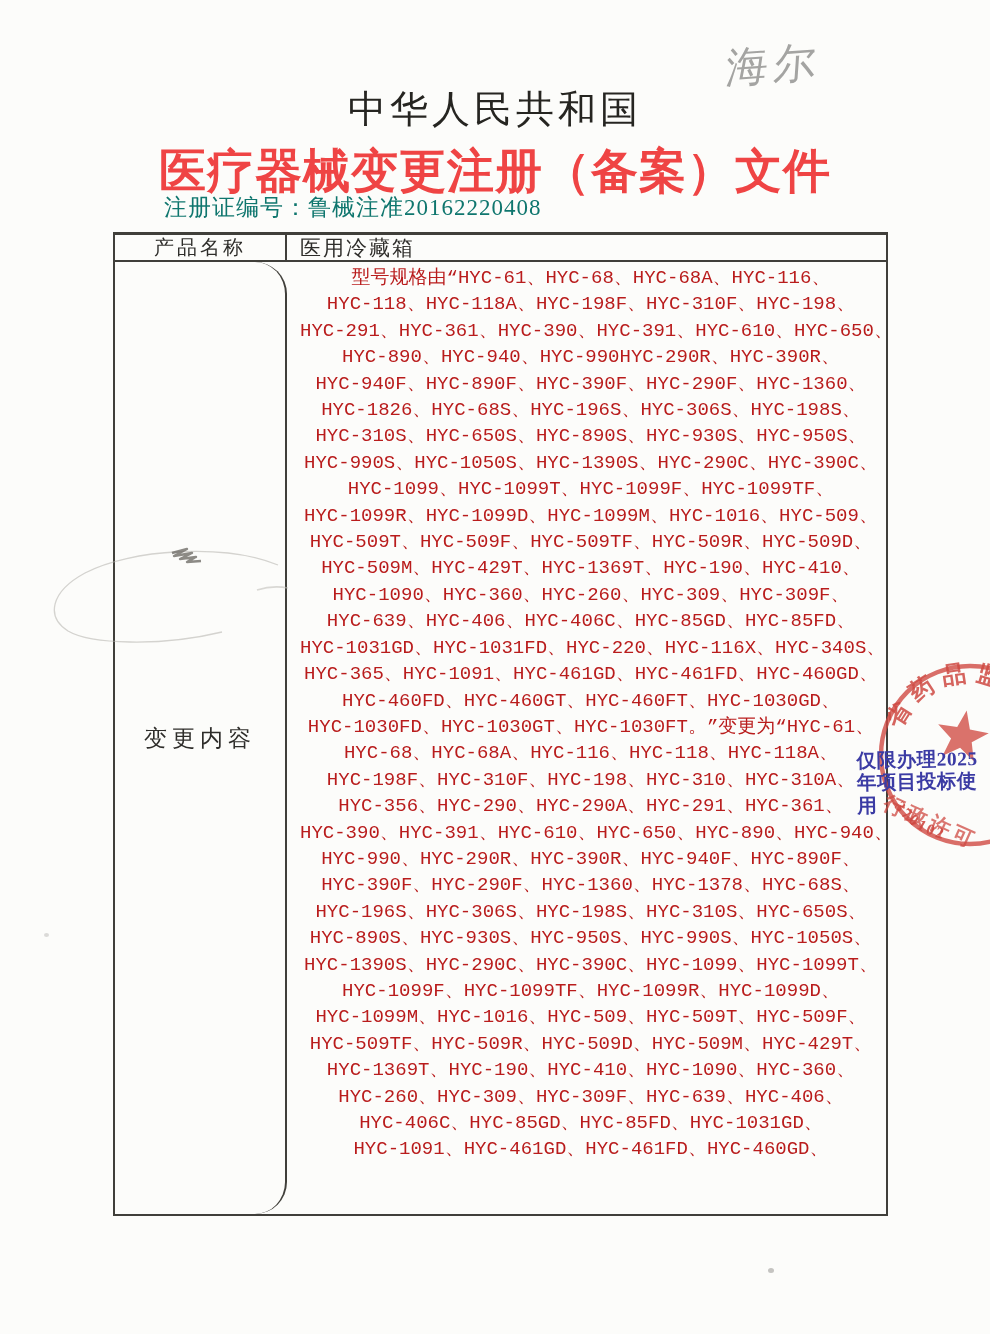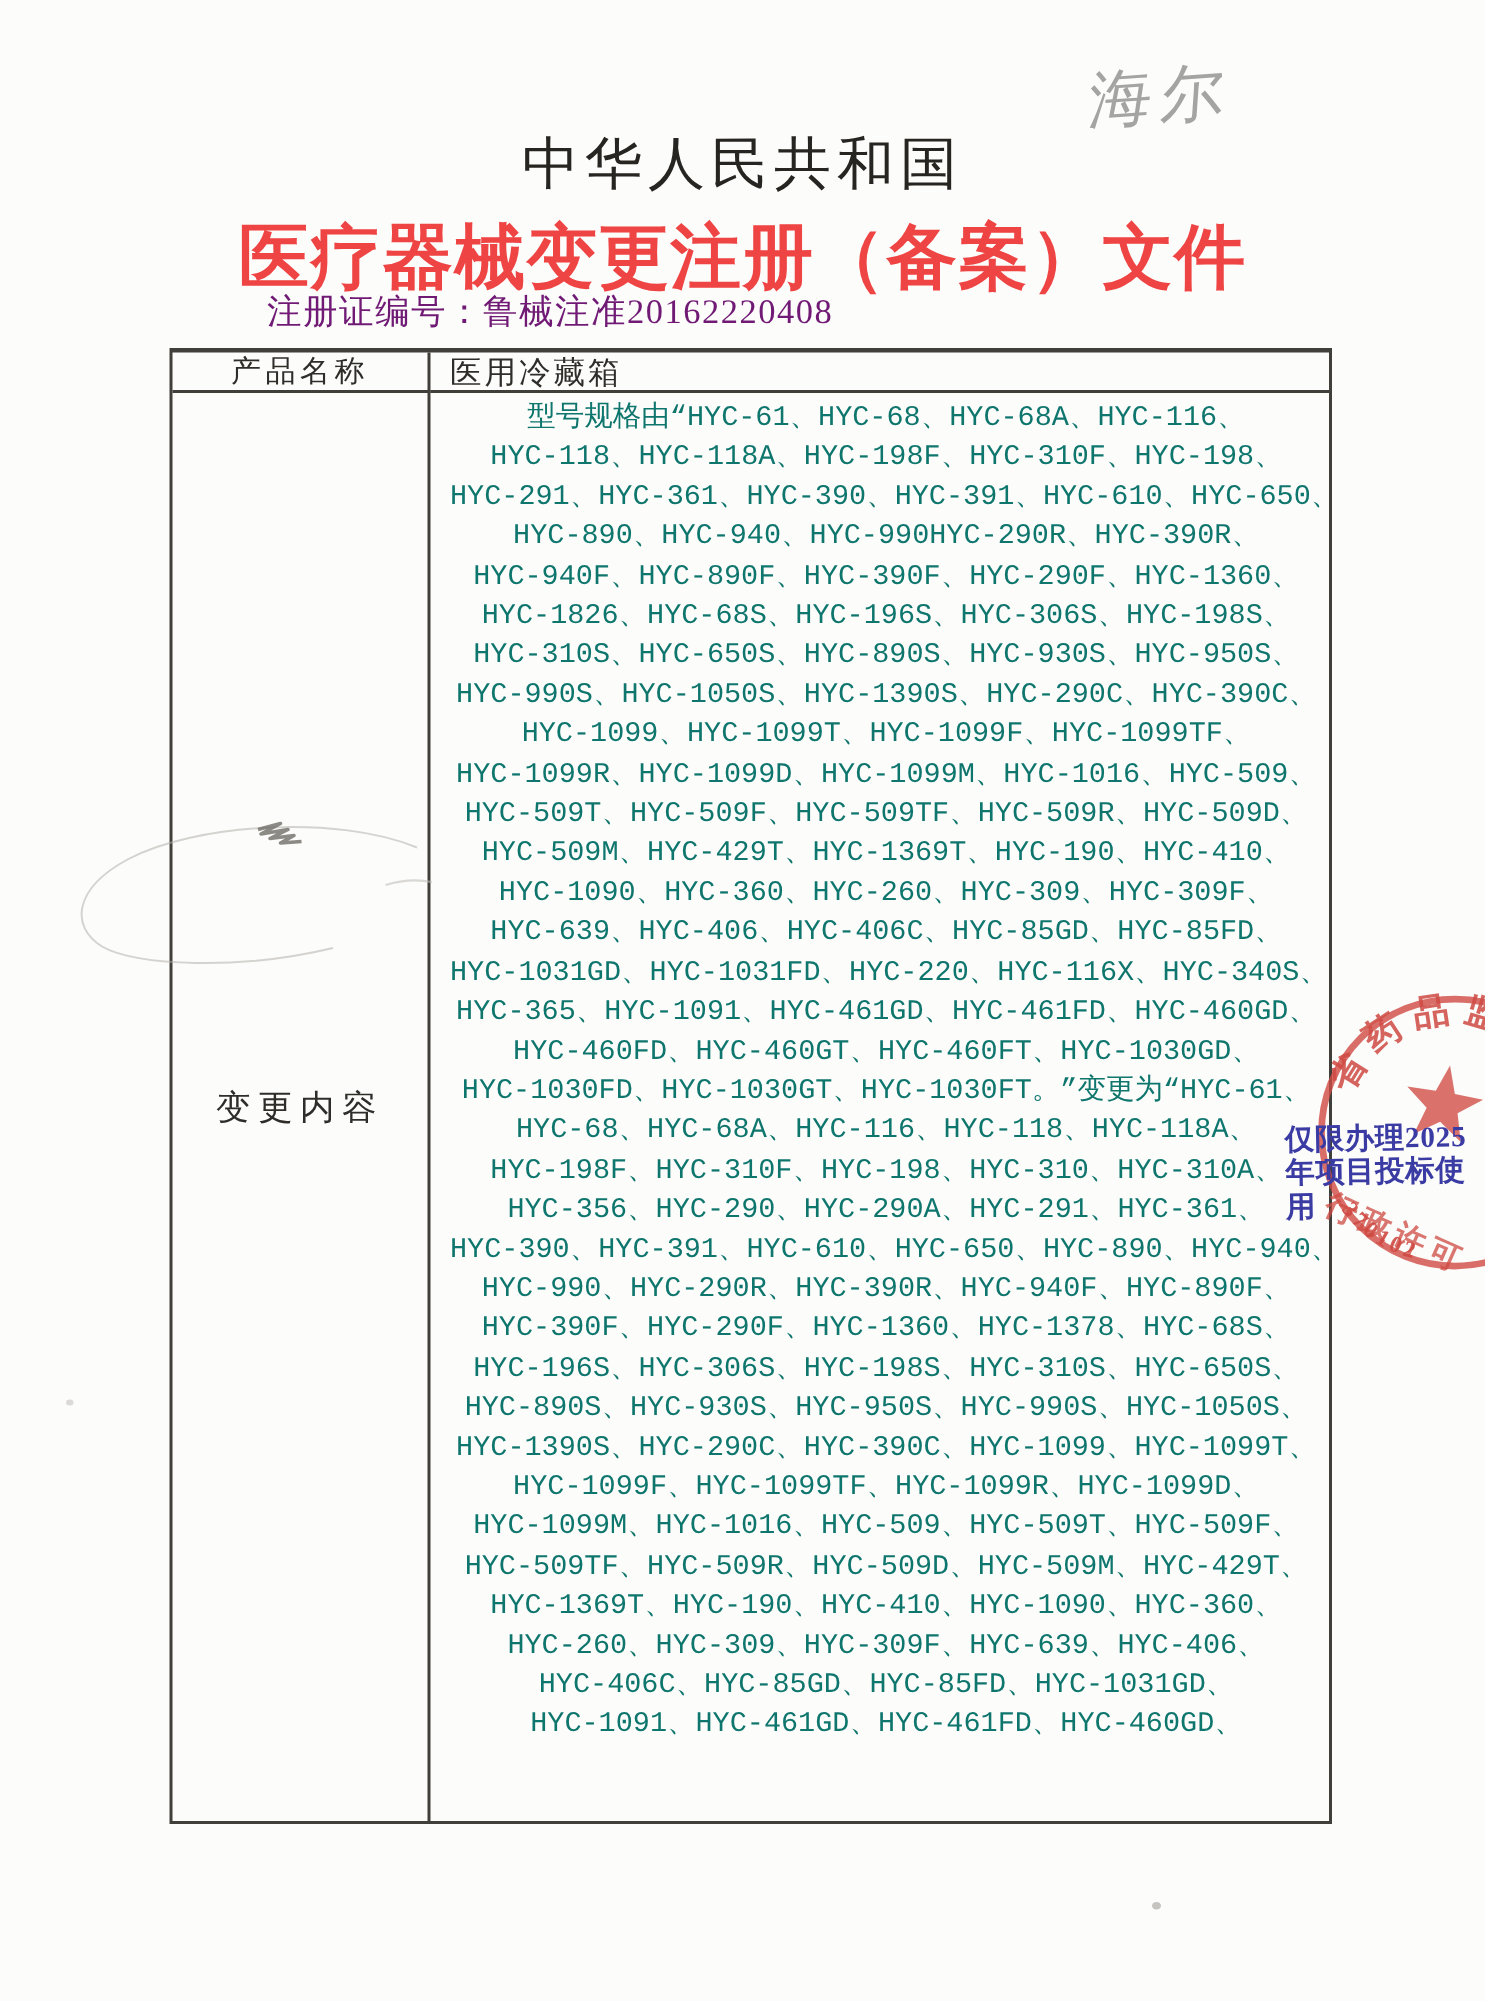--- a/index.html
+++ b/index.html
@@ -10,36 +10,36 @@
     color:var(--ink,#2e2d2a);
   }
   .handwriting{
     position:absolute;left:726px;top:44px;font-size:42px;line-height:1;
     color:#8f8f8d;opacity:.8;transform:rotate(-4deg) skewX(-8deg);
     letter-spacing:6px;font-weight:400;
   }
   .title-block{position:absolute;left:0;top:84px;width:100%;text-align:center;}
   .title1{font-size:38px;font-weight:normal;letter-spacing:4px;color:#262521;}
   .title2{font-size:47px;font-weight:bold;letter-spacing:1px;margin-top:5px;color:#ef4444;}
-  .reg-line{position:absolute;left:178px;top:192px;font-size:23px;letter-spacing:1px;color:#701a75;}
+  .reg-line{position:absolute;left:164px;top:192px;font-size:23px;letter-spacing:1px;color:#0f766e;}
   .doc-table{
     position:absolute;left:113px;top:232px;width:771px;
     display:grid;grid-template-columns:172px 1fr;grid-template-rows:27px 952px;
     border:2px solid #403f3a;border-top-width:3px;box-sizing:content-box;text-align:center;
   }
   .cell{box-sizing:border-box;min-width:0;}
   .lc{border-right:2px solid #403f3a;}
   .hr{border-bottom:2px solid #403f3a;}
   .header-label{display:flex;align-items:center;justify-content:center;font-size:20px;letter-spacing:3px;}
   .header-value{display:flex;align-items:center;padding-left:13px;font-size:21px;letter-spacing:2px;}
-  .body-label{display:flex;align-items:center;justify-content:center;font-size:23px;letter-spacing:5px;}
+  .body-label{display:flex;align-items:center;justify-content:center;font-size:23px;letter-spacing:5px;border-radius:32px;}
   .body-value{padding:3px 4px 0 13px;overflow:hidden;}
   .code-line{
     font-family:"Liberation Mono","DejaVu Sans Mono",monospace;
-    font-size:19px;line-height:26.4px;white-space:nowrap;color:#0f766e;
+    font-size:19px;line-height:26.4px;white-space:nowrap;color:#b91c1c;
   }
   .scribble-svg{position:absolute;left:40px;top:535px;z-index:3;pointer-events:none;}
   .seal-svg{position:absolute;left:848px;top:618px;z-index:5;pointer-events:none;}
   .seal-stroke{stroke:var(--stamp-red,#cf4a43);fill:none;}
   .seal-fill{fill:var(--stamp-red,#cf4a43);}
   .seal-text{fill:var(--stamp-red,#cf4a43);font-family:"Liberation Serif","DejaVu Serif",serif;font-weight:bold;}
   .blue-note{
     position:absolute;left:857px;top:749px;width:134px;z-index:6;
     font-size:19.5px;line-height:22.4px;font-weight:600;letter-spacing:.5px;
     color:var(--annotation-blue,#3b3ba4);transform:rotate(-1deg);

